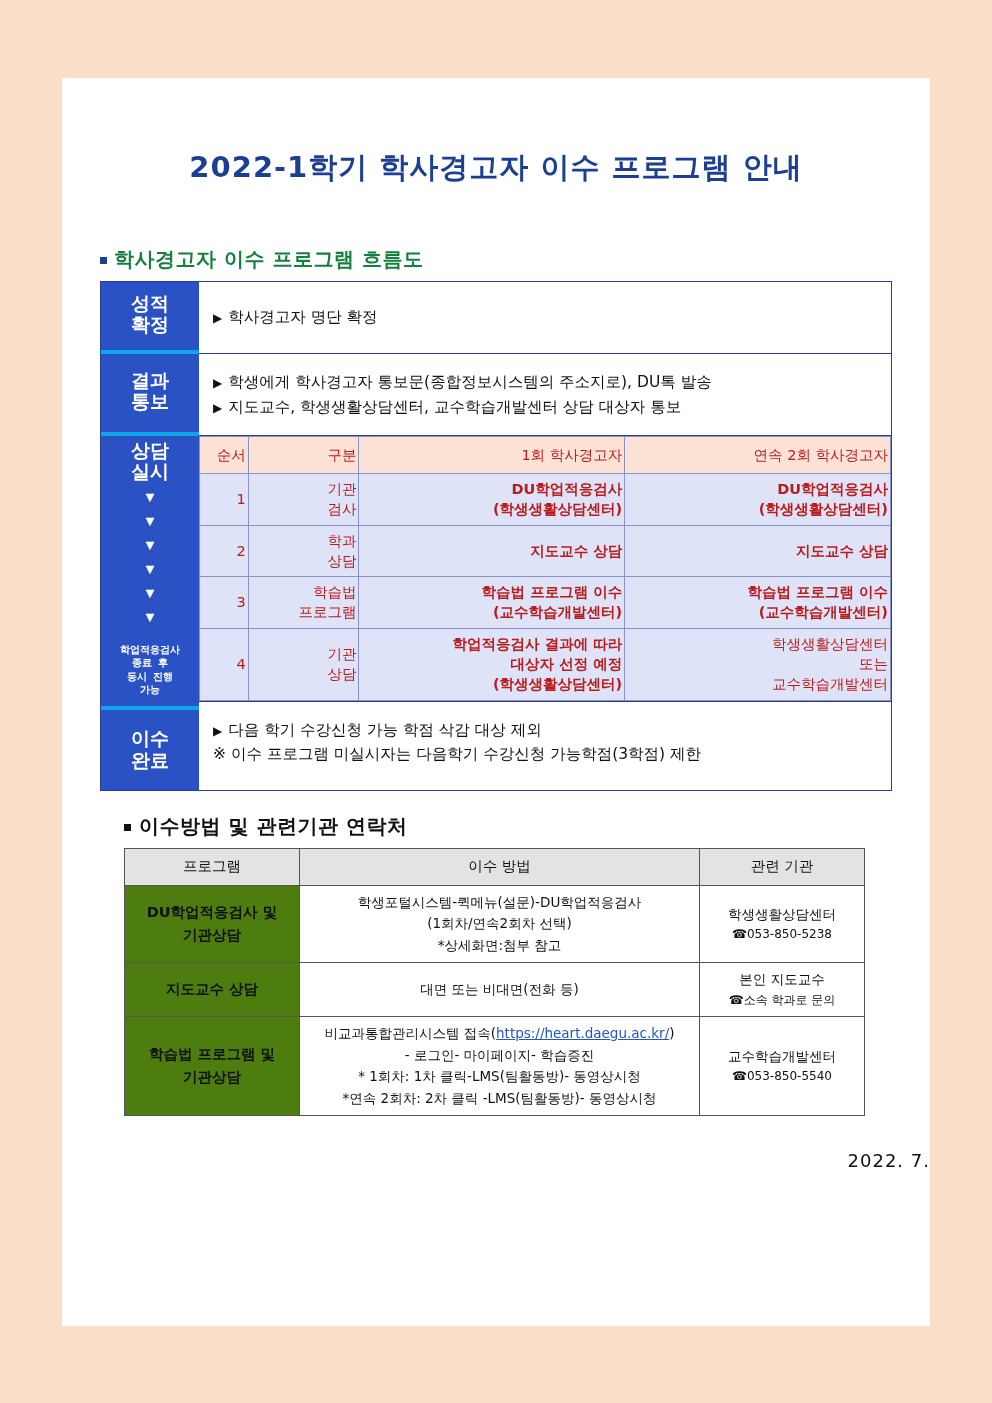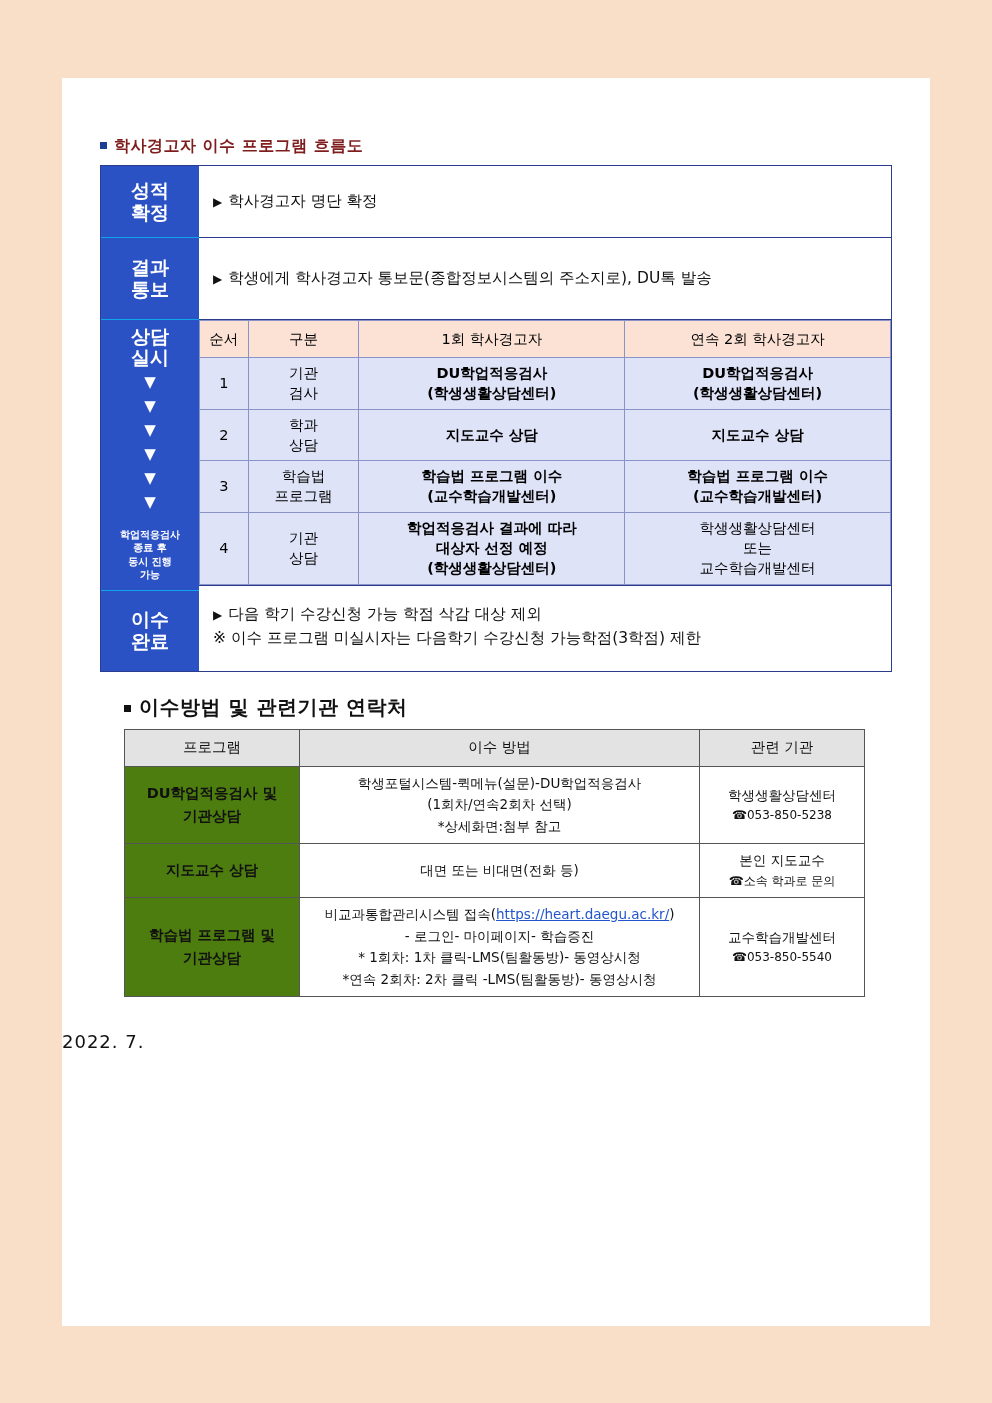--- a/index.html
+++ b/index.html
@@ -24,22 +24,22 @@
   }
   .title {
     text-align: center;
     font-size: 29px;
     font-weight: bold;
     color: #1c3f94;
     letter-spacing: 1px;
     margin-top: 70px;
   }
   .section-head {
-    font-size: 16px;
-    color: #7f1d1d;
+    font-size: 20px;
+    color: #15803d;
     font-weight: bold;
     margin: 58px 0 8px 38px;
     letter-spacing: 0.5px;
   }
   .section-head .bullet {
     display: inline-block;
     width: 7px;
     height: 7px;
     background: #1c3f94;
     margin-right: 7px;
@@ -67,21 +67,22 @@
     font-weight: bold;
     font-size: 19px;
     line-height: 1.12;
     display: flex;
     flex-direction: column;
     align-items: center;
     justify-content: center;
     box-sizing: border-box;
   }
   .fl-cell.sub {
-    border-bottom: 1px solid #0ea5e9;
+    border-bottom: 4px solid #0ea5e9;
+    font-family: Liberation Mono, monospace;
   }
   .fl-h1 { height: 72px; }
   .fl-h2 { height: 82px; }
   .fl-mid { flex: 1 1 auto; padding-top: 6px; }
   .fl-h4 { height: 80px; }
   .arrows {
     display: flex;
     flex-direction: column;
     align-items: center;
     gap: 9px;
@@ -123,23 +124,23 @@
 
   
   .inner-wrap { border-bottom: 1px solid #2c3d8f; }
   table.inner {
     border-collapse: collapse;
     width: 100%;
     table-layout: fixed;
   }
   table.inner th, table.inner td {
     border: 1px solid #8a93c8;
-    text-align: center;
+    text-align: right;
     font-size: 14.5px;
-    color: #000000;
+    color: #b91c1c;
     padding: 5px 2px;
     line-height: 1.4;
   }
   table.inner th {
     background: #fbe2d5;
     font-weight: normal;
     font-size: 14.5px;
     height: 26px;
   }
   table.inner td { background: #dfe3f7; }
@@ -188,33 +189,34 @@
     background: #4d7c0f;
     font-weight: bold;
     font-size: 14.5px;
   }
   .c1 { width: 175px; }
   .c2 { width: 400px; }
   .c3 { width: 165px; }
   .lnk { color: #2255cc; text-decoration: underline; }
   .phone { font-size: 12px; }
   .footer-date {
-    text-align: left;
+    text-align: right;
     font-size: 18px;
     color: #111;
     margin-top: 34px;
     letter-spacing: 1px;
   }
   .nw { white-space: nowrap; }
 </style>
 </head>
 <body>
 
 <div class="page">
 
+  <div class="title">2022-1학기 학사경고자 이수 프로그램 안내</div>
 
   <div class="section-head">
     <span class="bullet"></span><span>학사경고자 이수 프로그램 흐름도</span>
   </div>
 
   <div class="flow">
 
     <div class="flow-left">
       <div class="fl-cell sub fl-h1">
         <span>성적</span>
@@ -252,20 +254,23 @@
 
       <div class="fr-row fr-h1">
         <div class="fr-line">
           <span class="tri">▶</span><span>학사경고자 명단 확정</span>
         </div>
       </div>
 
       <div class="fr-row fr-h2">
         <div class="fr-line">
           <span class="tri">▶</span><span>학생에게 학사경고자 통보문(종합정보시스템의 주소지로), DU톡 발송</span>
+        </div>
+        <div class="fr-line">
+          <span class="tri">▶</span><span>지도교수, 학생생활상담센터, 교수학습개발센터 상담 대상자 통보</span>
         </div>
       </div>
 
       <div class="inner-wrap">
         <table class="inner">
           <colgroup>
             <col class="col-no">
               <col class="col-gubun">
               <col class="col-c">
               <col class="col-c">

